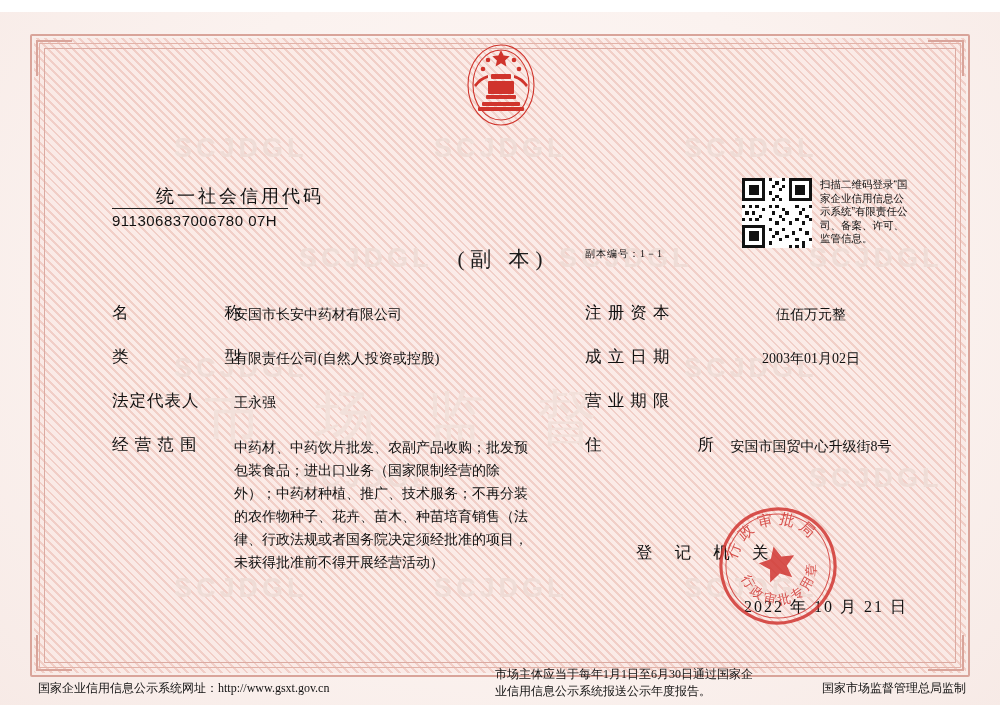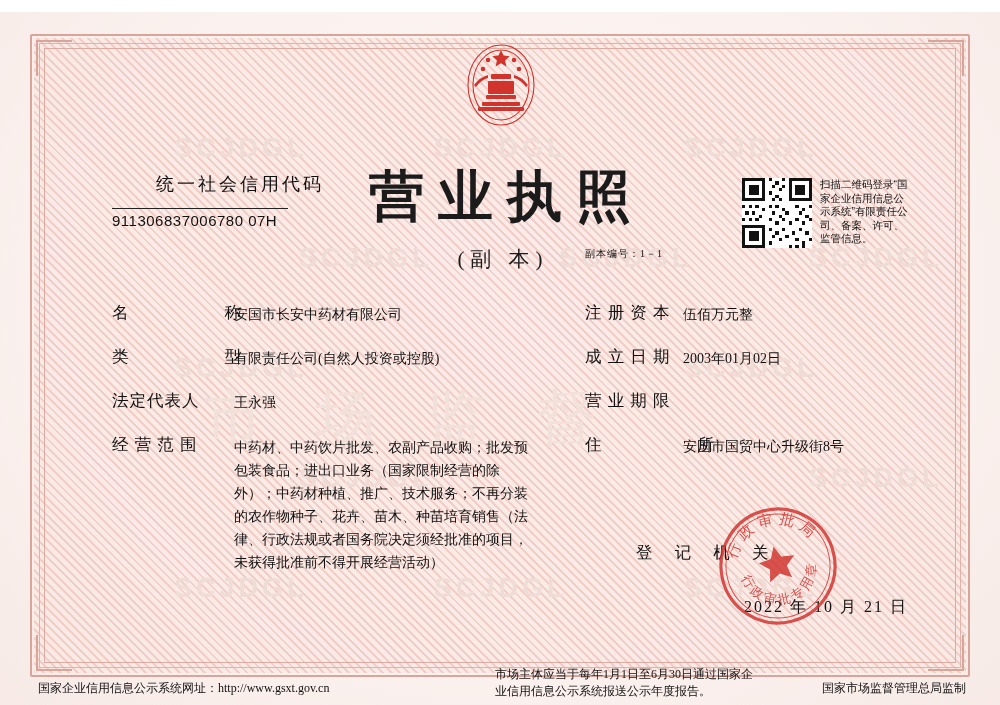--- a/index.html
+++ b/index.html
@@ -88,21 +88,21 @@
     text-indent:14px;
   }
   .subtitle{
     position:absolute;left:0;right:0;top:233px;text-align:center;
     font-size:21px;letter-spacing:6px;color:#1b1b1b;
     text-indent:6px;
   }
 
   
   .credit-label{
-    position:absolute;left:112px;top:160px;
+    position:absolute;left:112px;top:172px;
     font-size:18px;letter-spacing:3px;color:#111;padding-left:44px;
   }
   .credit-line{
     position:absolute;left:112px;top:196px;width:176px;height:1px;background:#222;
   }
   .credit-value{
     position:absolute;left:112px;top:200px;
     font-family:"Liberation Sans", sans-serif;
     font-size:15px;letter-spacing:.5px;color:#111;
   }
@@ -135,21 +135,21 @@
   .lab-none{letter-spacing:1px;}
 
   .left-col{position:absolute;left:112px;top:290px;width:420px;}
   .right-col{position:absolute;left:585px;top:290px;width:330px;}
 
   .row{position:relative;margin-bottom:20px;}
   .row .flabel{position:absolute;left:0;top:0;width:112px;}
   .row .fvalue{position:absolute;left:122px;top:2px;width:300px;line-height:22px;}
 
   .rowr .flabel{position:absolute;left:0;top:0;width:112px;}
-  .rowr .fvalue{position:absolute;left:98px;top:2px;width:230px;line-height:22px;}
+  .rowr .fvalue{position:absolute;left:111px;top:2px;width:230px;line-height:22px;text-align:center;}
 
   .scope-value{line-height:23px !important;}
 
   
   .registrar{
     position:absolute;left:636px;top:530px;
     font-size:16.5px;letter-spacing:9px;color:#111;
   }
   .date-line{
     position:absolute;left:744px;top:585px;
@@ -227,21 +227,20 @@
         <rect x="22" y="55" width="30" height="4" rx="1"></rect>
         <rect x="24" y="41" width="26" height="13" rx="1"></rect>
         <rect x="27" y="34" width="20" height="5" rx="1"></rect>
         <rect x="14" y="67" width="46" height="4" rx="1"></rect>
         <path d="M10 45 q6 -8 14 -10 l0 3 q-7 2 -12 9z"></path>
         <path d="M64 45 q-6 -8 -14 -10 l0 3 q7 2 12 9z"></path>
       </g>
     </svg>
   </div>
 
-  <div class="title">营业执照</div>
   <div class="subtitle">(副 本)</div>
 
   <div class="credit-label">统一社会信用代码</div>
   <div class="credit-line"></div>
   <div class="credit-value">911306837006780 07H</div>
 
   <div class="copy-no">副本编号：1－1</div>
 
   <div class="qr-wrap">
     <svg class="qr" viewBox="0 0 21 21" shape-rendering="crispEdges">

